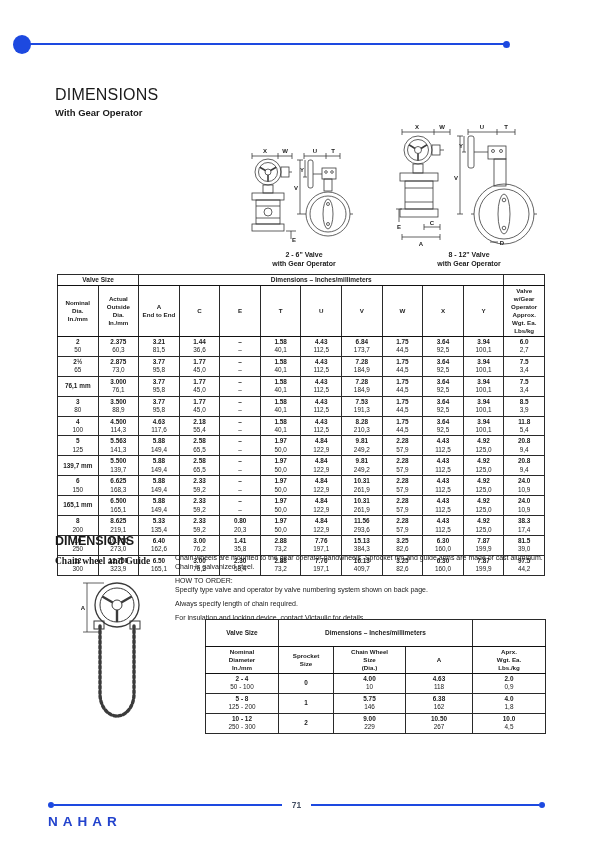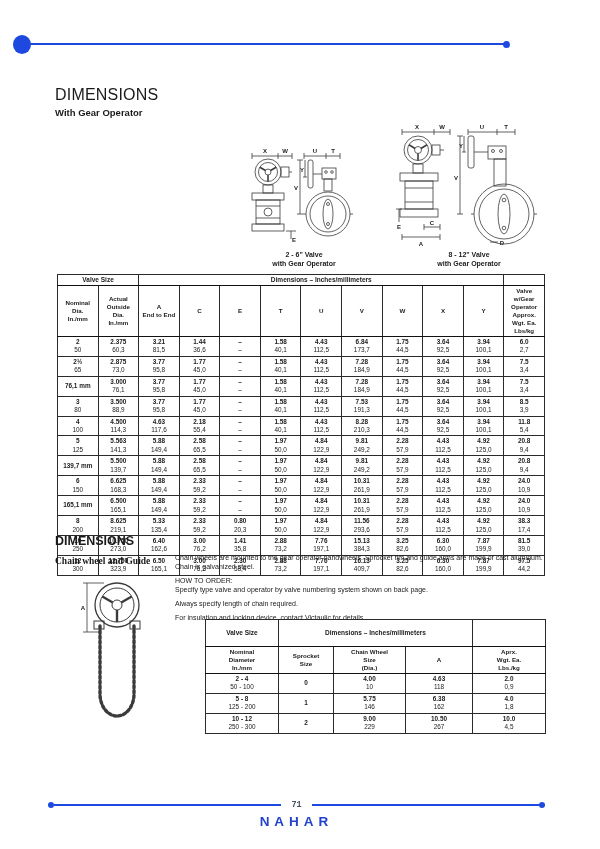--- a/index.html
+++ b/index.html
@@ -48,22 +48,22 @@
 
   
   .acc-text{left:175px;top:553px;width:372px;font-size:7px;line-height:1.32;}
   .acc-text p{margin:0 0 4.5px 0;}
   .acc-text .tight{margin:0;}
 
   
   .footer-rule{left:48px;top:799px;width:497px;height:12px;display:flex;align-items:center;}
   .footer-rule .seg{flex:1;height:1.4px;background:var(--accent);}
   .footer-rule .enddot{width:6px;height:6px;border-radius:50%;background:var(--accent);}
-  .page-num{padding:0 10px;font-size:8.5px;font-weight:bold;color:#454f63;font-family:Liberation Mono, monospace;}
-  .brand{left:48px;top:814px;width:497px;text-align:center;font-size:13.5px;font-weight:bold;
+  .page-num{padding:0 10px;font-size:8.5px;font-weight:bold;color:#454f63;}
+  .brand{left:48px;top:814px;width:497px;font-size:13.5px;font-weight:bold;
          letter-spacing:5px;color:var(--brand);}
 </style>
 </head>
 <body>
 
 <div class="abs top-dot-large"></div>
 <div class="abs top-rule"></div>
 <div class="abs top-dot-small"></div>
 
 <div class="abs h-title">DIMENSIONS</div>

